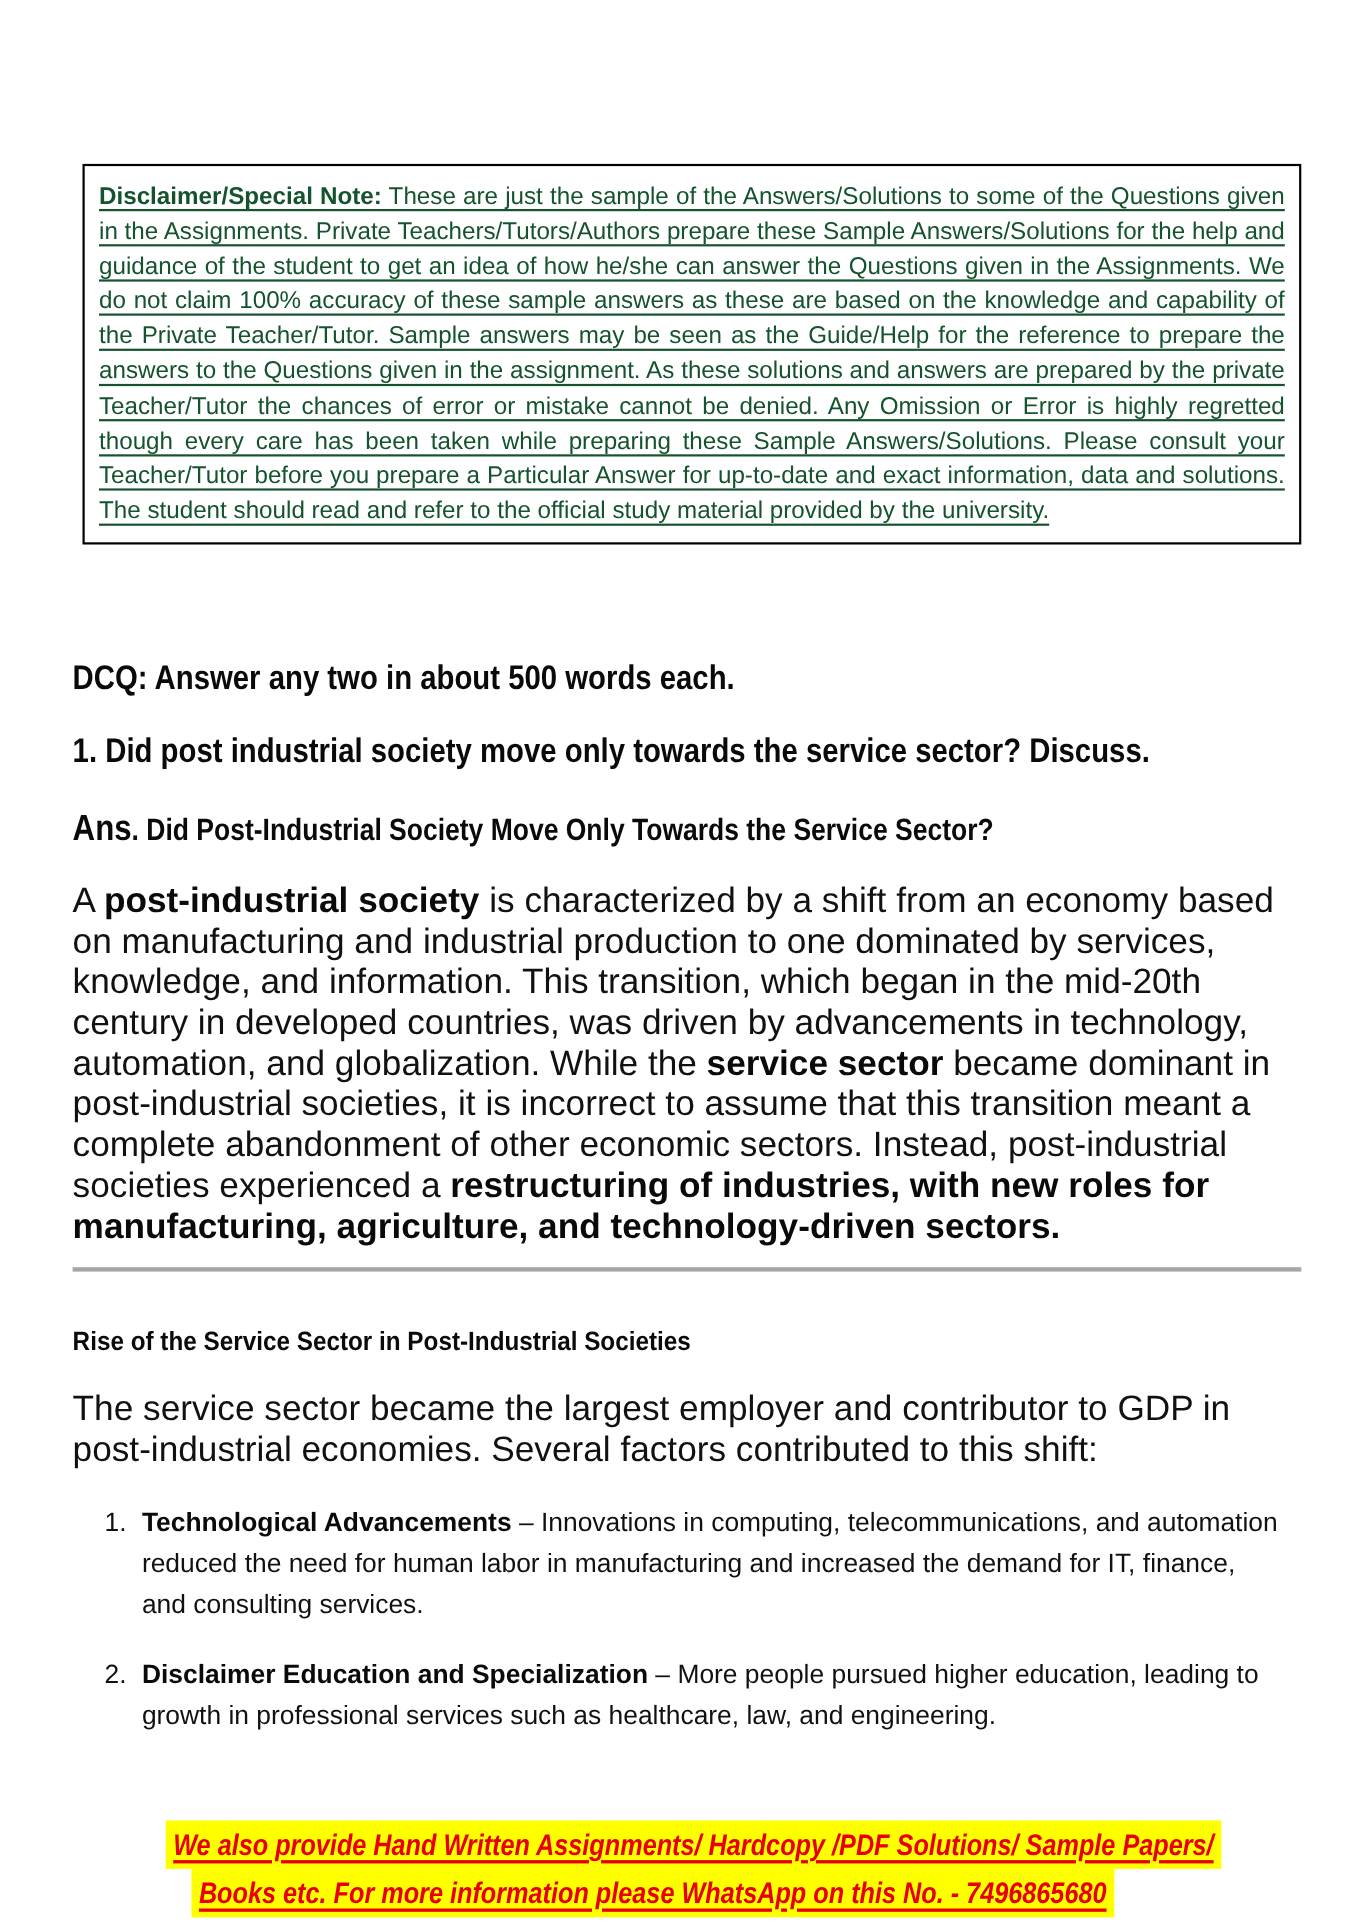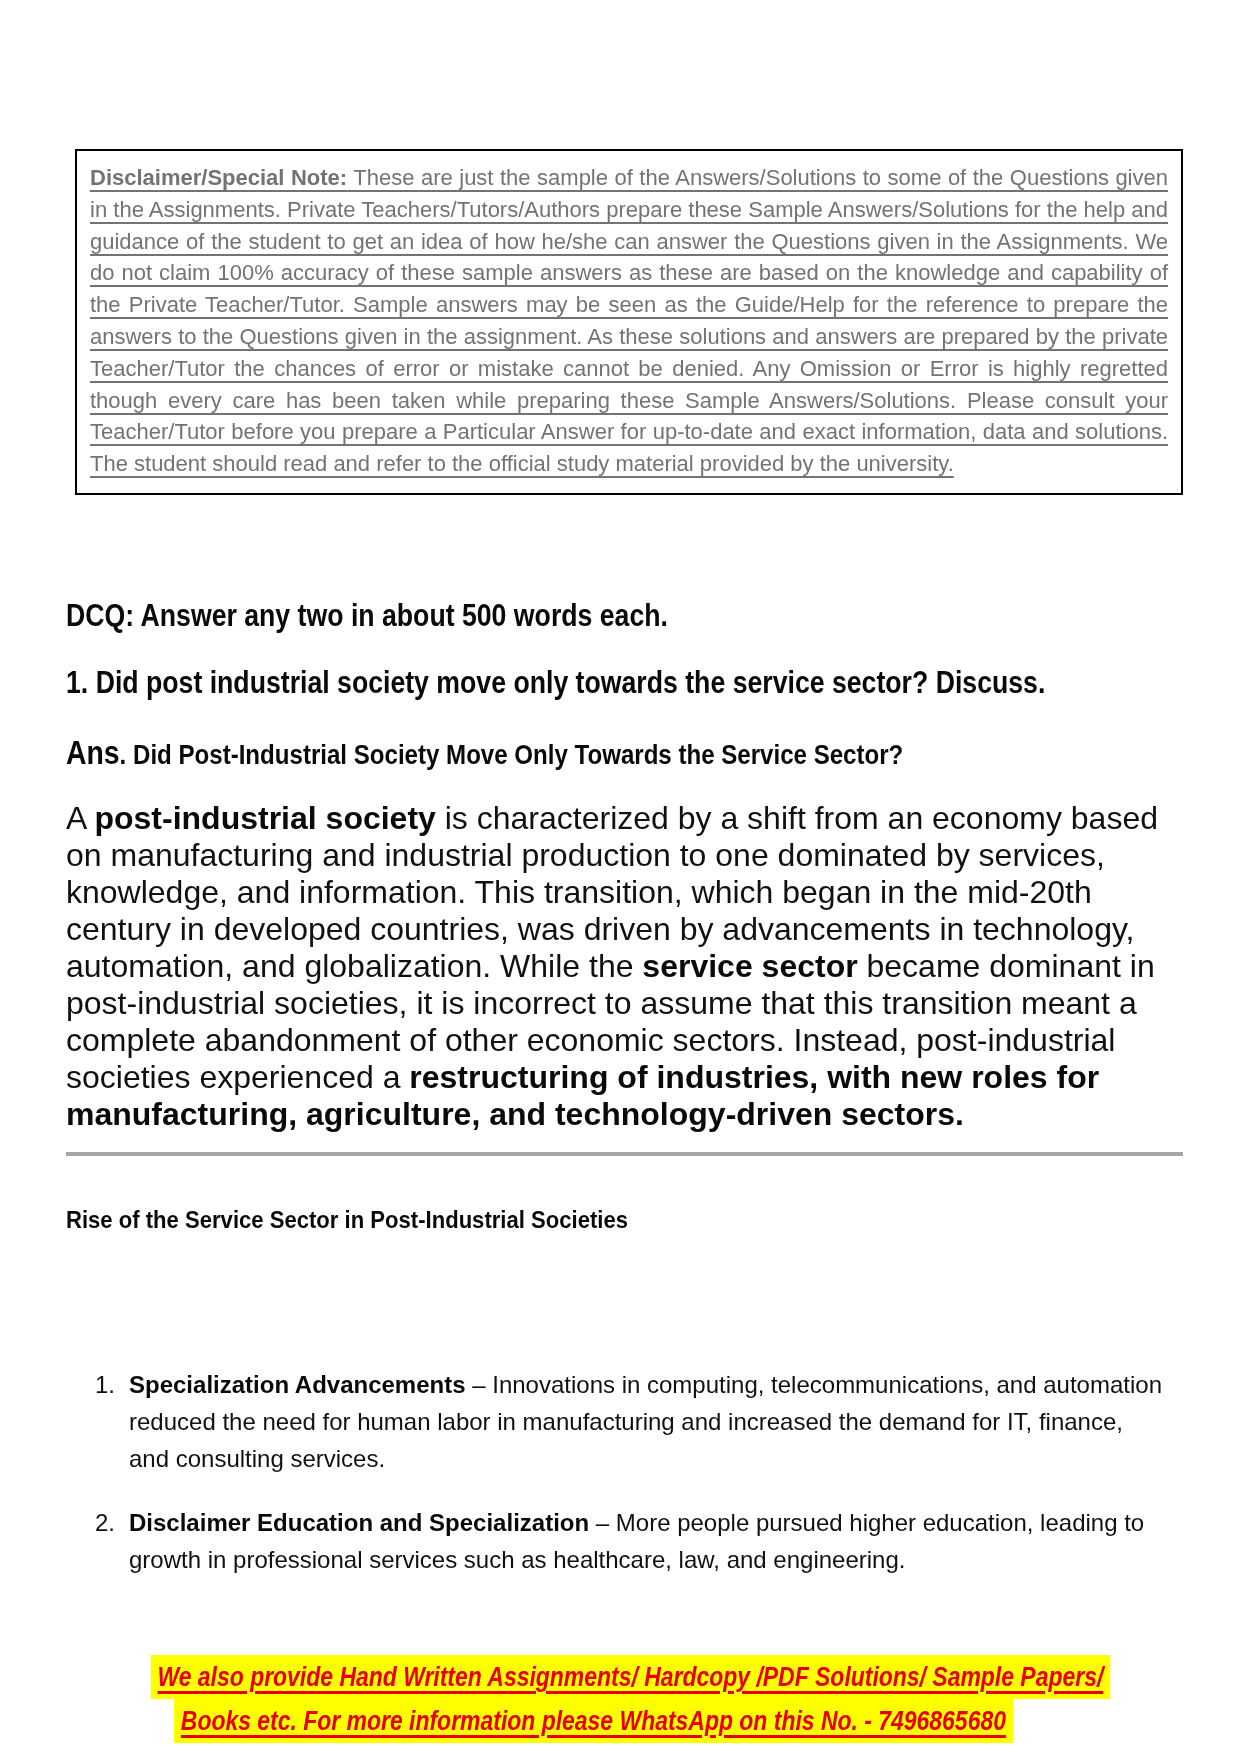--- a/index.html
+++ b/index.html
@@ -20,21 +20,21 @@
     box-sizing:border-box;
     border:2px solid #000;
     padding:11px 13px 13px 13px;
     background:#fff;
   }
   .disclaimer-text{
     margin:0;
     font-size:22px;
     line-height:31.8px;
     text-align:justify;
-    color:#737373;
+    color:#14532d;
     text-decoration:underline;
     text-decoration-thickness:1.5px;
     text-underline-offset:5px;
   }
   .disclaimer-text b{font-weight:bold;}
 
   
   .h-dcq, .h-q1{
     font-weight:bold;
     font-size:31px;
@@ -140,24 +140,25 @@
   <div class="abs h-q1">1. Did post industrial society move only towards the service sector? Discuss.</div>
 
   <div class="abs h-ans"><span class="ans-label">Ans</span><span class="ans-title">. Did Post-Industrial Society Move Only Towards the Service Sector?</span></div>
 
   <div class="abs body-para para-intro"><span>A </span><b>post-industrial society</b><span> is characterized by a shift from an economy based on manufacturing and industrial production to one dominated by services, knowledge, and information. This transition, which began in the mid-20th century in developed countries, was driven by advancements in technology, automation, and globalization. While the </span><b>service sector</b><span> became dominant in post-industrial societies, it is incorrect to assume that this transition meant a complete abandonment of other economic sectors. Instead, post-industrial societies experienced a </span><b>restructuring of industries, with new roles for manufacturing, agriculture, and technology-driven sectors.</b></div>
 
   <div class="abs divider" style="background: rgb(166, 166, 166);"></div>
 
   <div class="abs h-section">Rise of the Service Sector in Post-Industrial Societies</div>
 
+  <div class="abs body-para para-section">The service sector became the largest employer and contributor to GDP in post-industrial economies. Several factors contributed to this shift:</div>
 
   <div class="abs list-item item-1">
     <span class="num">1.</span>
-    <span class="item-text"><b>Specialization Advancements</b><span> – Innovations in computing, telecommunications, and automation reduced the need for human labor in manufacturing and increased the demand for IT, finance, and consulting services.</span></span>
+    <span class="item-text"><b>Technological Advancements</b><span> – Innovations in computing, telecommunications, and automation reduced the need for human labor in manufacturing and increased the demand for IT, finance, and consulting services.</span></span>
   </div>
 
   <div class="abs list-item item-2">
     <span class="num">2.</span>
     <span class="item-text"><b>Disclaimer Education and Specialization</b><span> – More people pursued higher education, leading to growth in professional services such as healthcare, law, and engineering.</span></span>
   </div>
 
   <div class="abs footer">
     <span class="footer-line" style="background: rgb(255, 255, 0); color: rgb(232, 0, 0);">We also provide Hand Written Assignments/ Hardcopy /PDF Solutions/ Sample Papers/</span>
     <span class="footer-line" style="background: rgb(255, 255, 0); color: rgb(232, 0, 0);">Books etc. For more information please WhatsApp on this No. - 7496865680</span>

